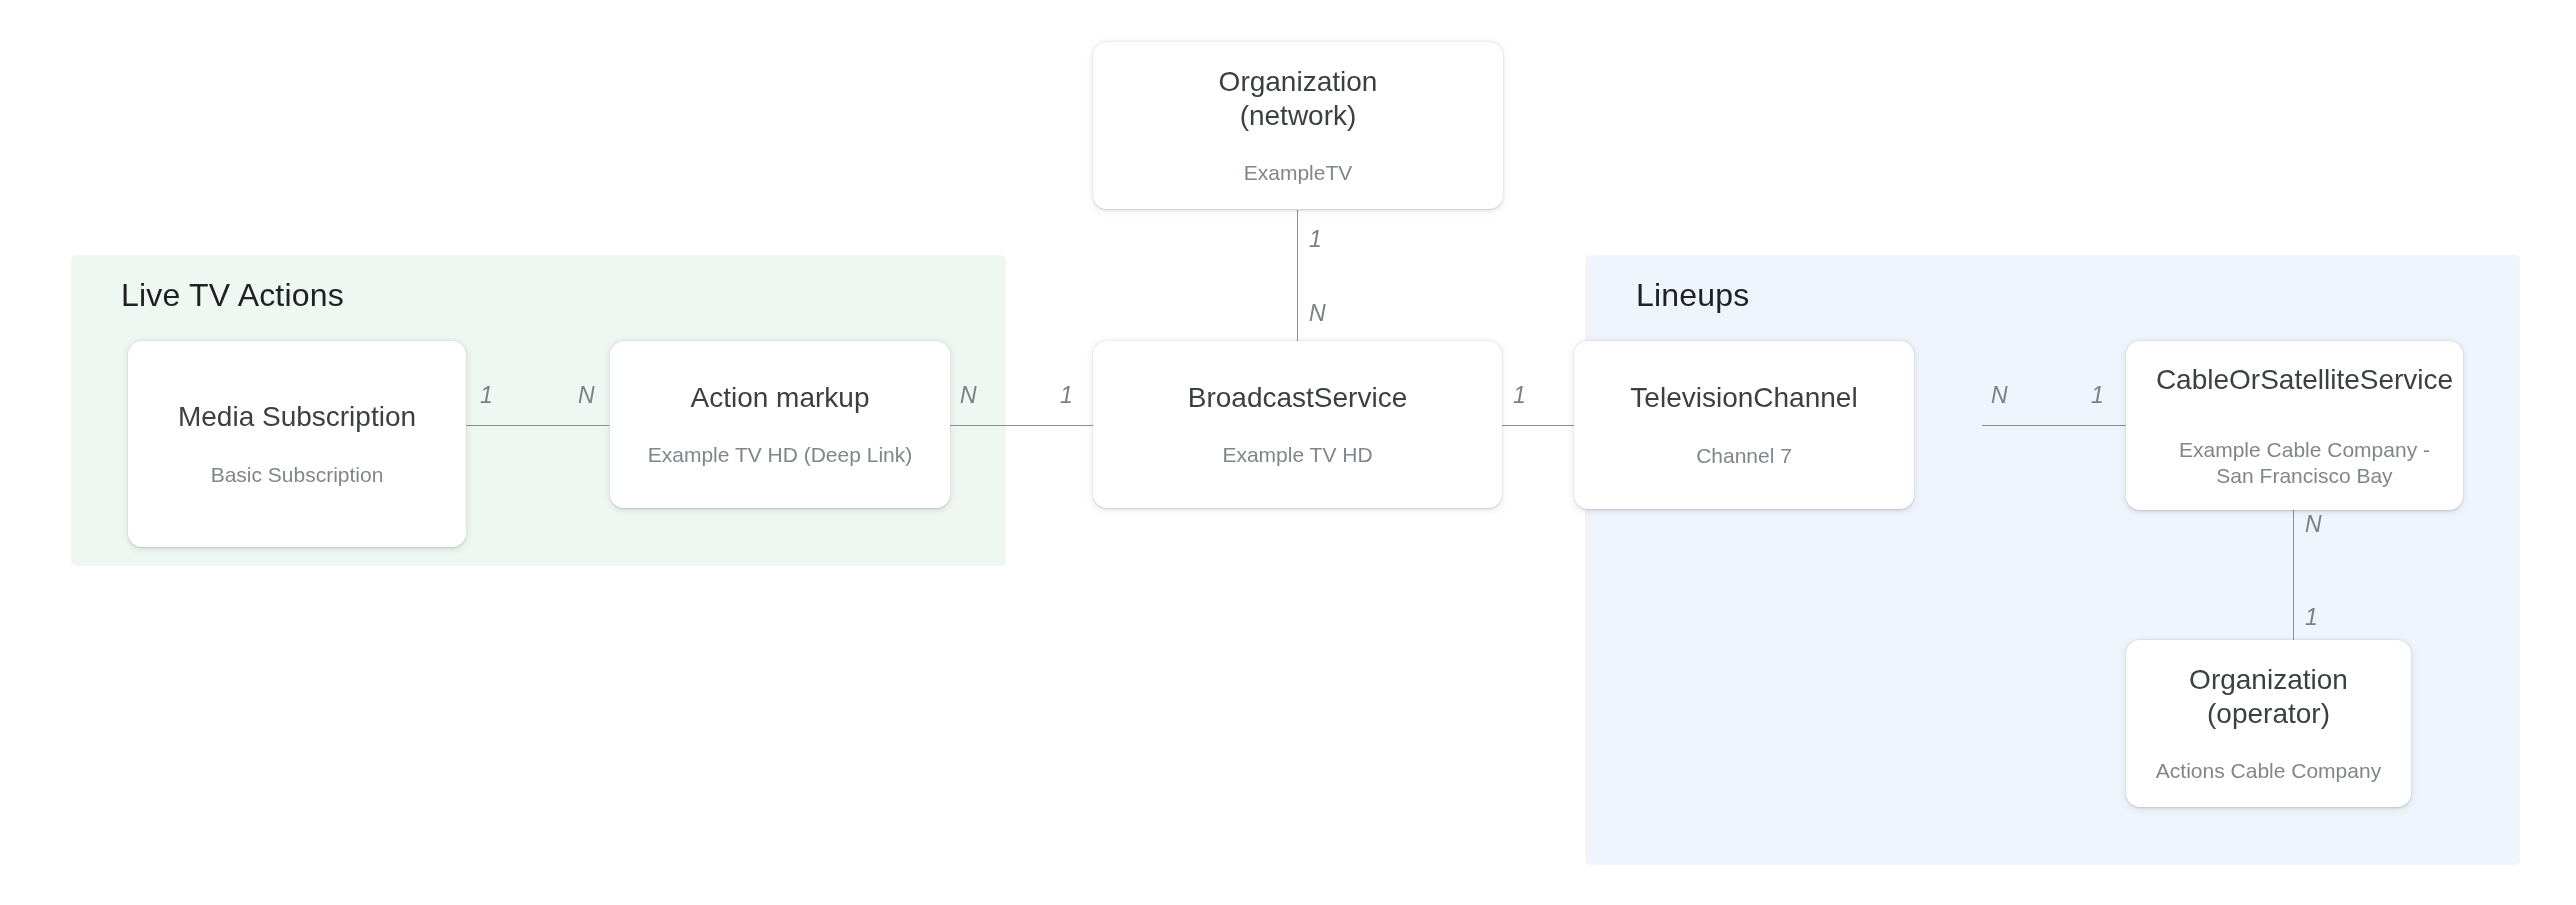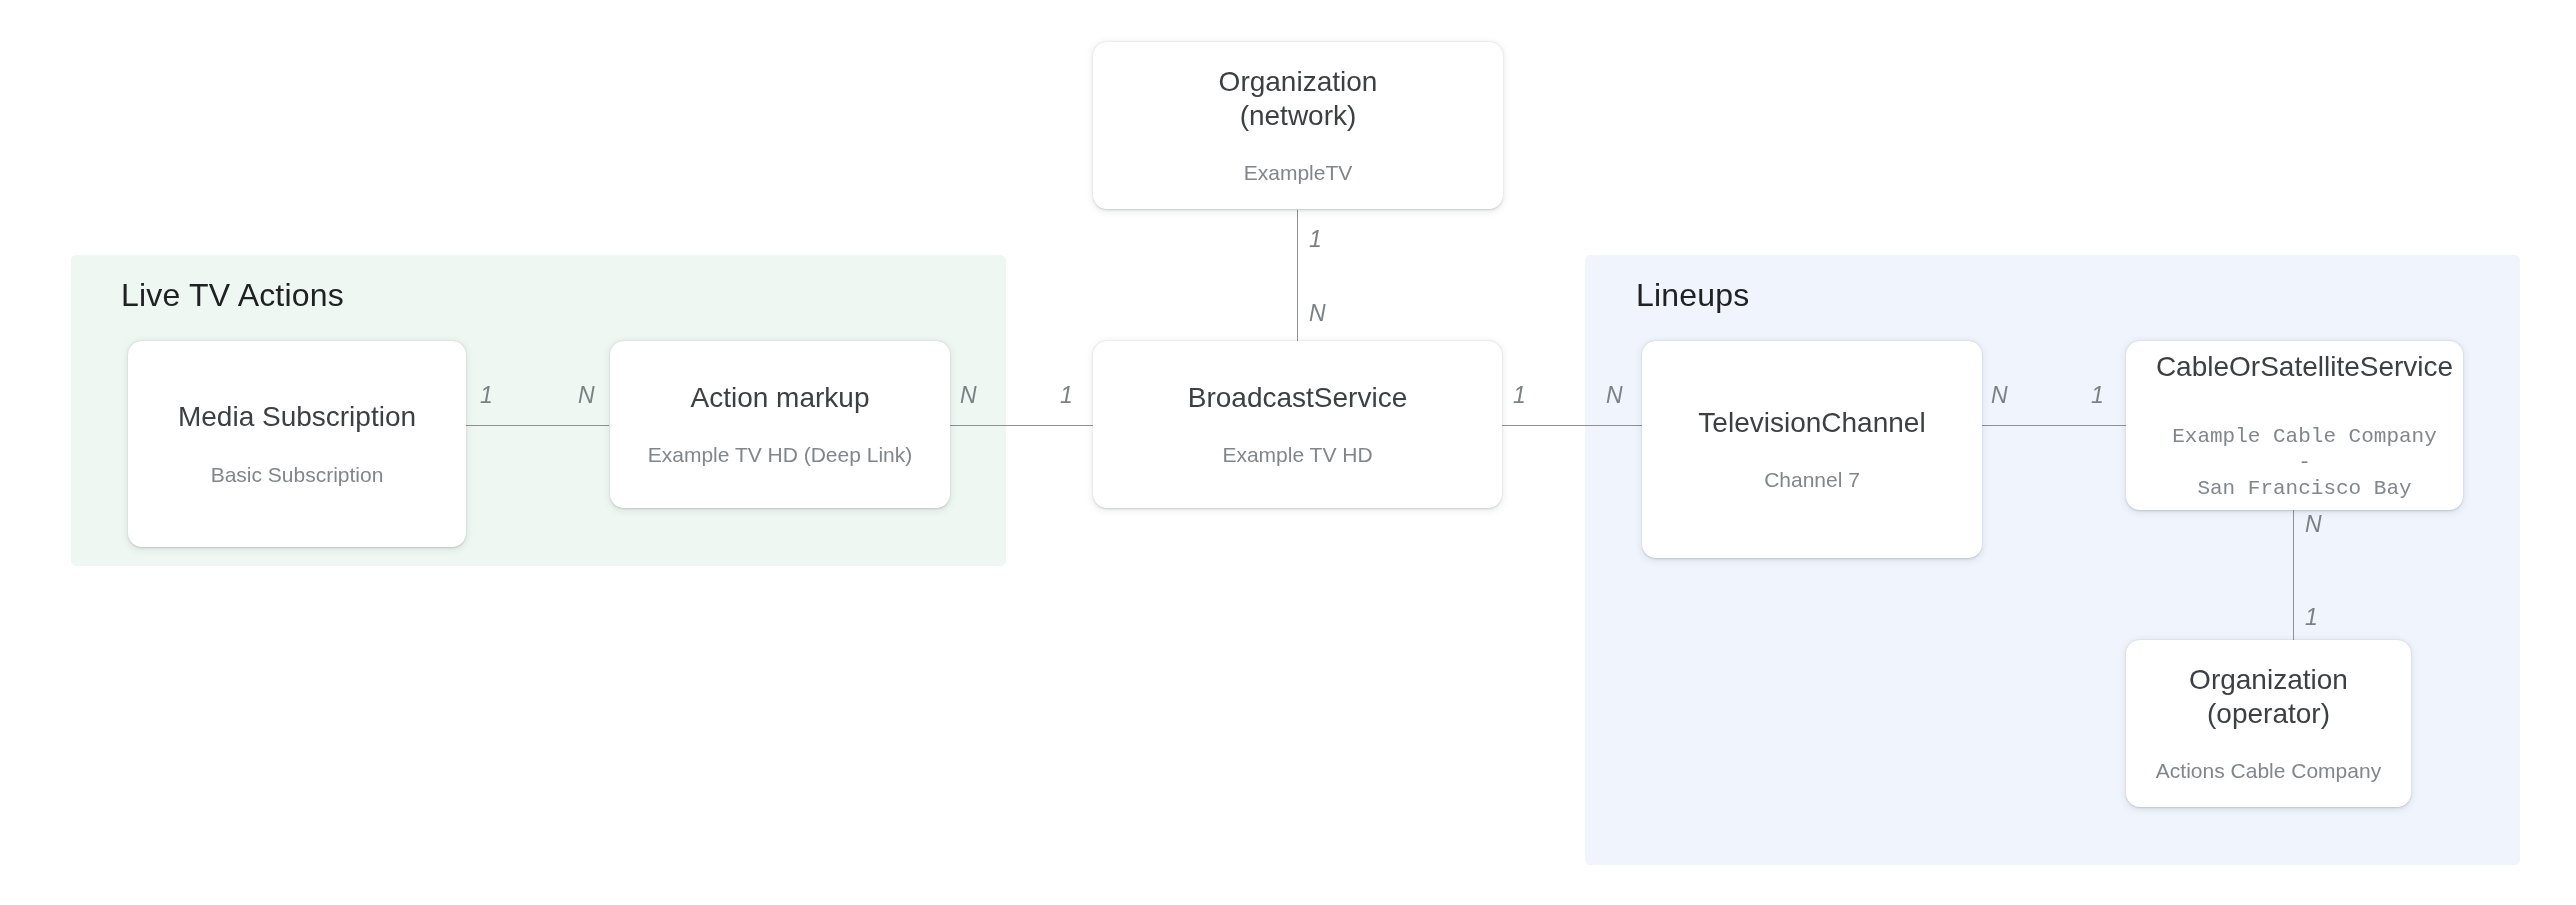--- a/index.html
+++ b/index.html
@@ -122,28 +122,28 @@
   <div class="card" style="left:610px;top:341px;width:340px;height:167px;">
     <div class="card-title">Action markup</div>
     <div class="card-sub">Example TV HD (Deep Link)</div>
   </div>
 
   <div class="card" style="left:1093px;top:341px;width:409px;height:167px;">
     <div class="card-title">BroadcastService</div>
     <div class="card-sub">Example TV HD</div>
   </div>
 
-  <div class="card" style="left:1642px;top:341px;width:340px;height:217px;">
+  <div class="card" style="left:1574px;top:341px;width:340px;height:168px;">
     <div class="card-title">TelevisionChannel</div>
     <div class="card-sub">Channel 7</div>
   </div>
 
   <div class="card" style="left:2126px;top:341px;width:337px;height:169px;padding-left:36px;">
     <div class="card-title">CableOrSatelliteService</div>
-    <div class="card-sub" style="margin-top:13px;font-family:Liberation Mono, monospace;">Example Cable Company -
+    <div class="card-sub" style="margin-top:13px;">Example Cable Company -
 San Francisco Bay</div>
   </div>
 
   <div class="card" style="left:2126px;top:640px;width:285px;height:167px;">
     <div class="card-title">Organization (operator)</div>
     <div class="card-sub">Actions Cable Company</div>
   </div>
 
 </div>
 

